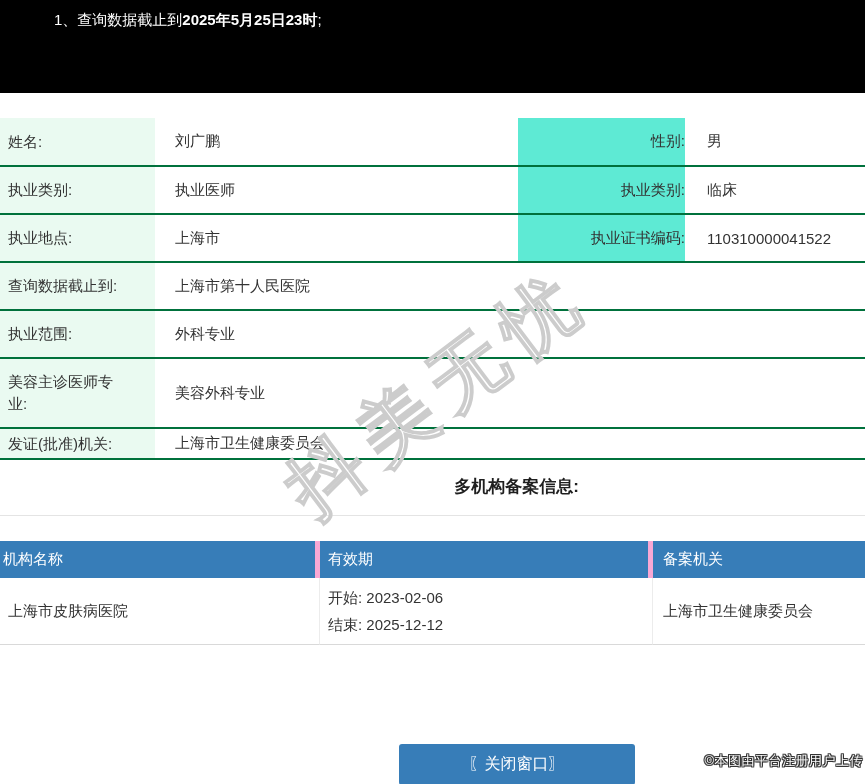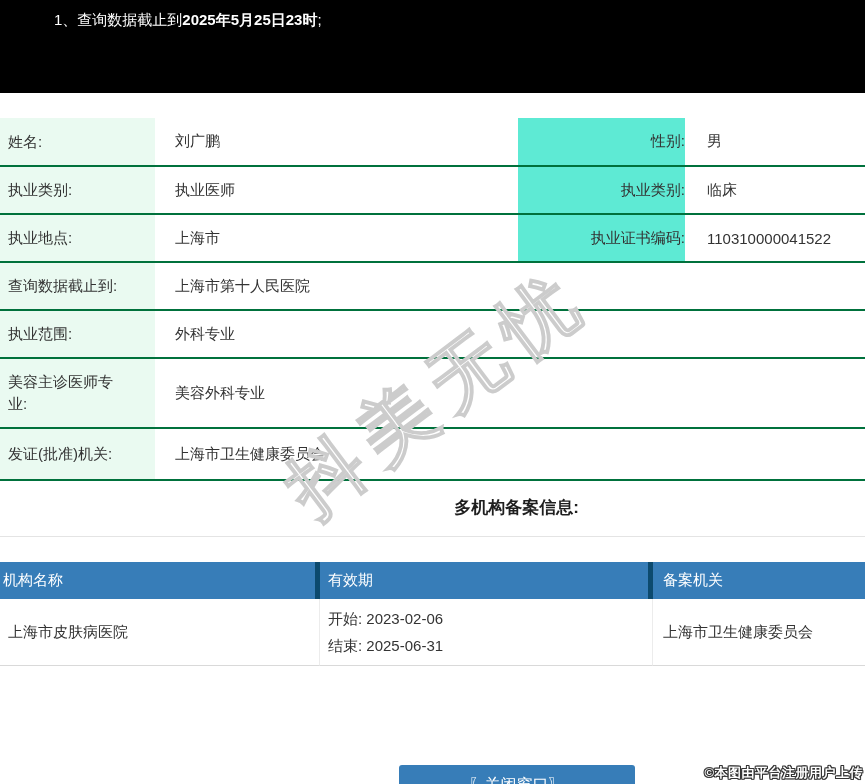--- a/index.html
+++ b/index.html
@@ -18,29 +18,29 @@
   .page { width:1033px; }
 
   table.info { width:1033px; table-layout:fixed; border-collapse:collapse; margin-top:25px; }
   table.info td { border-bottom:2px solid #00713c; font-size:15px; color:#333; vertical-align:middle; word-break:break-all; }
   td.lbl  { background:#eafaf1; padding:0 28px 0 8px; line-height:22px; }
   td.val  { padding-left:20px; }
   td.lbl2 { background:#5eead4; padding-left:14px;text-align:right; }
   td.val2 { padding-left:22px; }
   tr.h44 td { height:48px; }
   tr.h70 td { height:70px; vertical-align:middle; }
-  tr.h46 td { height:52px; }
+  tr.h46 td { height:31px; }
 
   .section-title { width:1033px; text-align:center; margin-top:15px; font-size:17px; font-weight:bold; color:#1f1f1f; }
   .divider { width:1033px; border-top:1px solid #e4e4e4; margin-top:17px; }
 
   table.filing { width:1040px; table-layout:fixed; border-collapse:separate; border-spacing:0; margin-top:25px; }
   table.filing th {
     background:#377db8; color:#fff; font-weight:normal; font-size:15px;
-    height:37px; text-align:left; border-right:5px solid #0c4a6e; padding:0 0 0 8px;
+    height:37px; text-align:left; border-right:5px solid #f9a8d4; padding:0 0 0 8px;
   }
   table.filing th.c1 { padding-left:3px; }
   table.filing th.c3 { border-right:none; padding-left:10px; }
   table.filing td {
     height:67px; font-size:15px; color:#333; vertical-align:middle;
     border-bottom:1px solid #d9d9d9; border-right:1px solid #ececec;
   }
   table.filing td.c1 { padding-left:8px; }
   table.filing td.c2 { padding-left:8px;margin-left:20px; }
   table.filing td.c3 { border-right:none; padding-left:10px; }
@@ -53,21 +53,21 @@
   }
 
   
   .wm-diag {
     position:absolute; left:298px; top:450px; font-size:74px; letter-spacing:14px;
     white-space:nowrap; transform:rotate(-37deg); transform-origin:0 50%;
     color:rgba(255,255,255,0.15); -webkit-text-stroke:1.5px #cccccc;
     pointer-events:none; font-weight:bold;
   }
   .copyright {
-    position:absolute; right:2px; bottom:2px; font-size:13px; font-weight:bold; color:#fff;
+    position:absolute; right:2px; bottom:14px; font-size:13px; font-weight:normal; color:#fff;
     letter-spacing:0.5px;
     text-shadow:-1px -1px 0 #333,1px -1px 0 #333,-1px 1px 0 #333,1px 1px 0 #333,
                 0 1px 0 #333,0 -1px 0 #333,1px 0 0 #333,-1px 0 0 #333;
   }
 </style>
 </head>
 <body>
 
 <div class="banner">
   <div class="notice"><span>1、</span><span>查询数据截止到</span><b>2025年5月25日23时</b><span>;</span></div>
@@ -132,21 +132,21 @@
     <tbody>
         <tr>
       <th class="c1">机构名称</th>
       <th class="c2">有效期</th>
       <th class="c3">备案机关</th>
     </tr>
     <tr>
       <td class="c1">上海市皮肤病医院</td>
       <td class="c2">
         <div>开始: 2023-02-06</div>
-        <div>结束: 2025-06-31</div>
+        <div>结束: 2025-12-12</div>
       </td>
       <td class="c3">上海市卫生健康委员会</td>
     </tr>
   </tbody>
     </table>
 
   <div class="btn-row">
     <button class="close">〖关闭窗口〗</button>
   </div>
 

